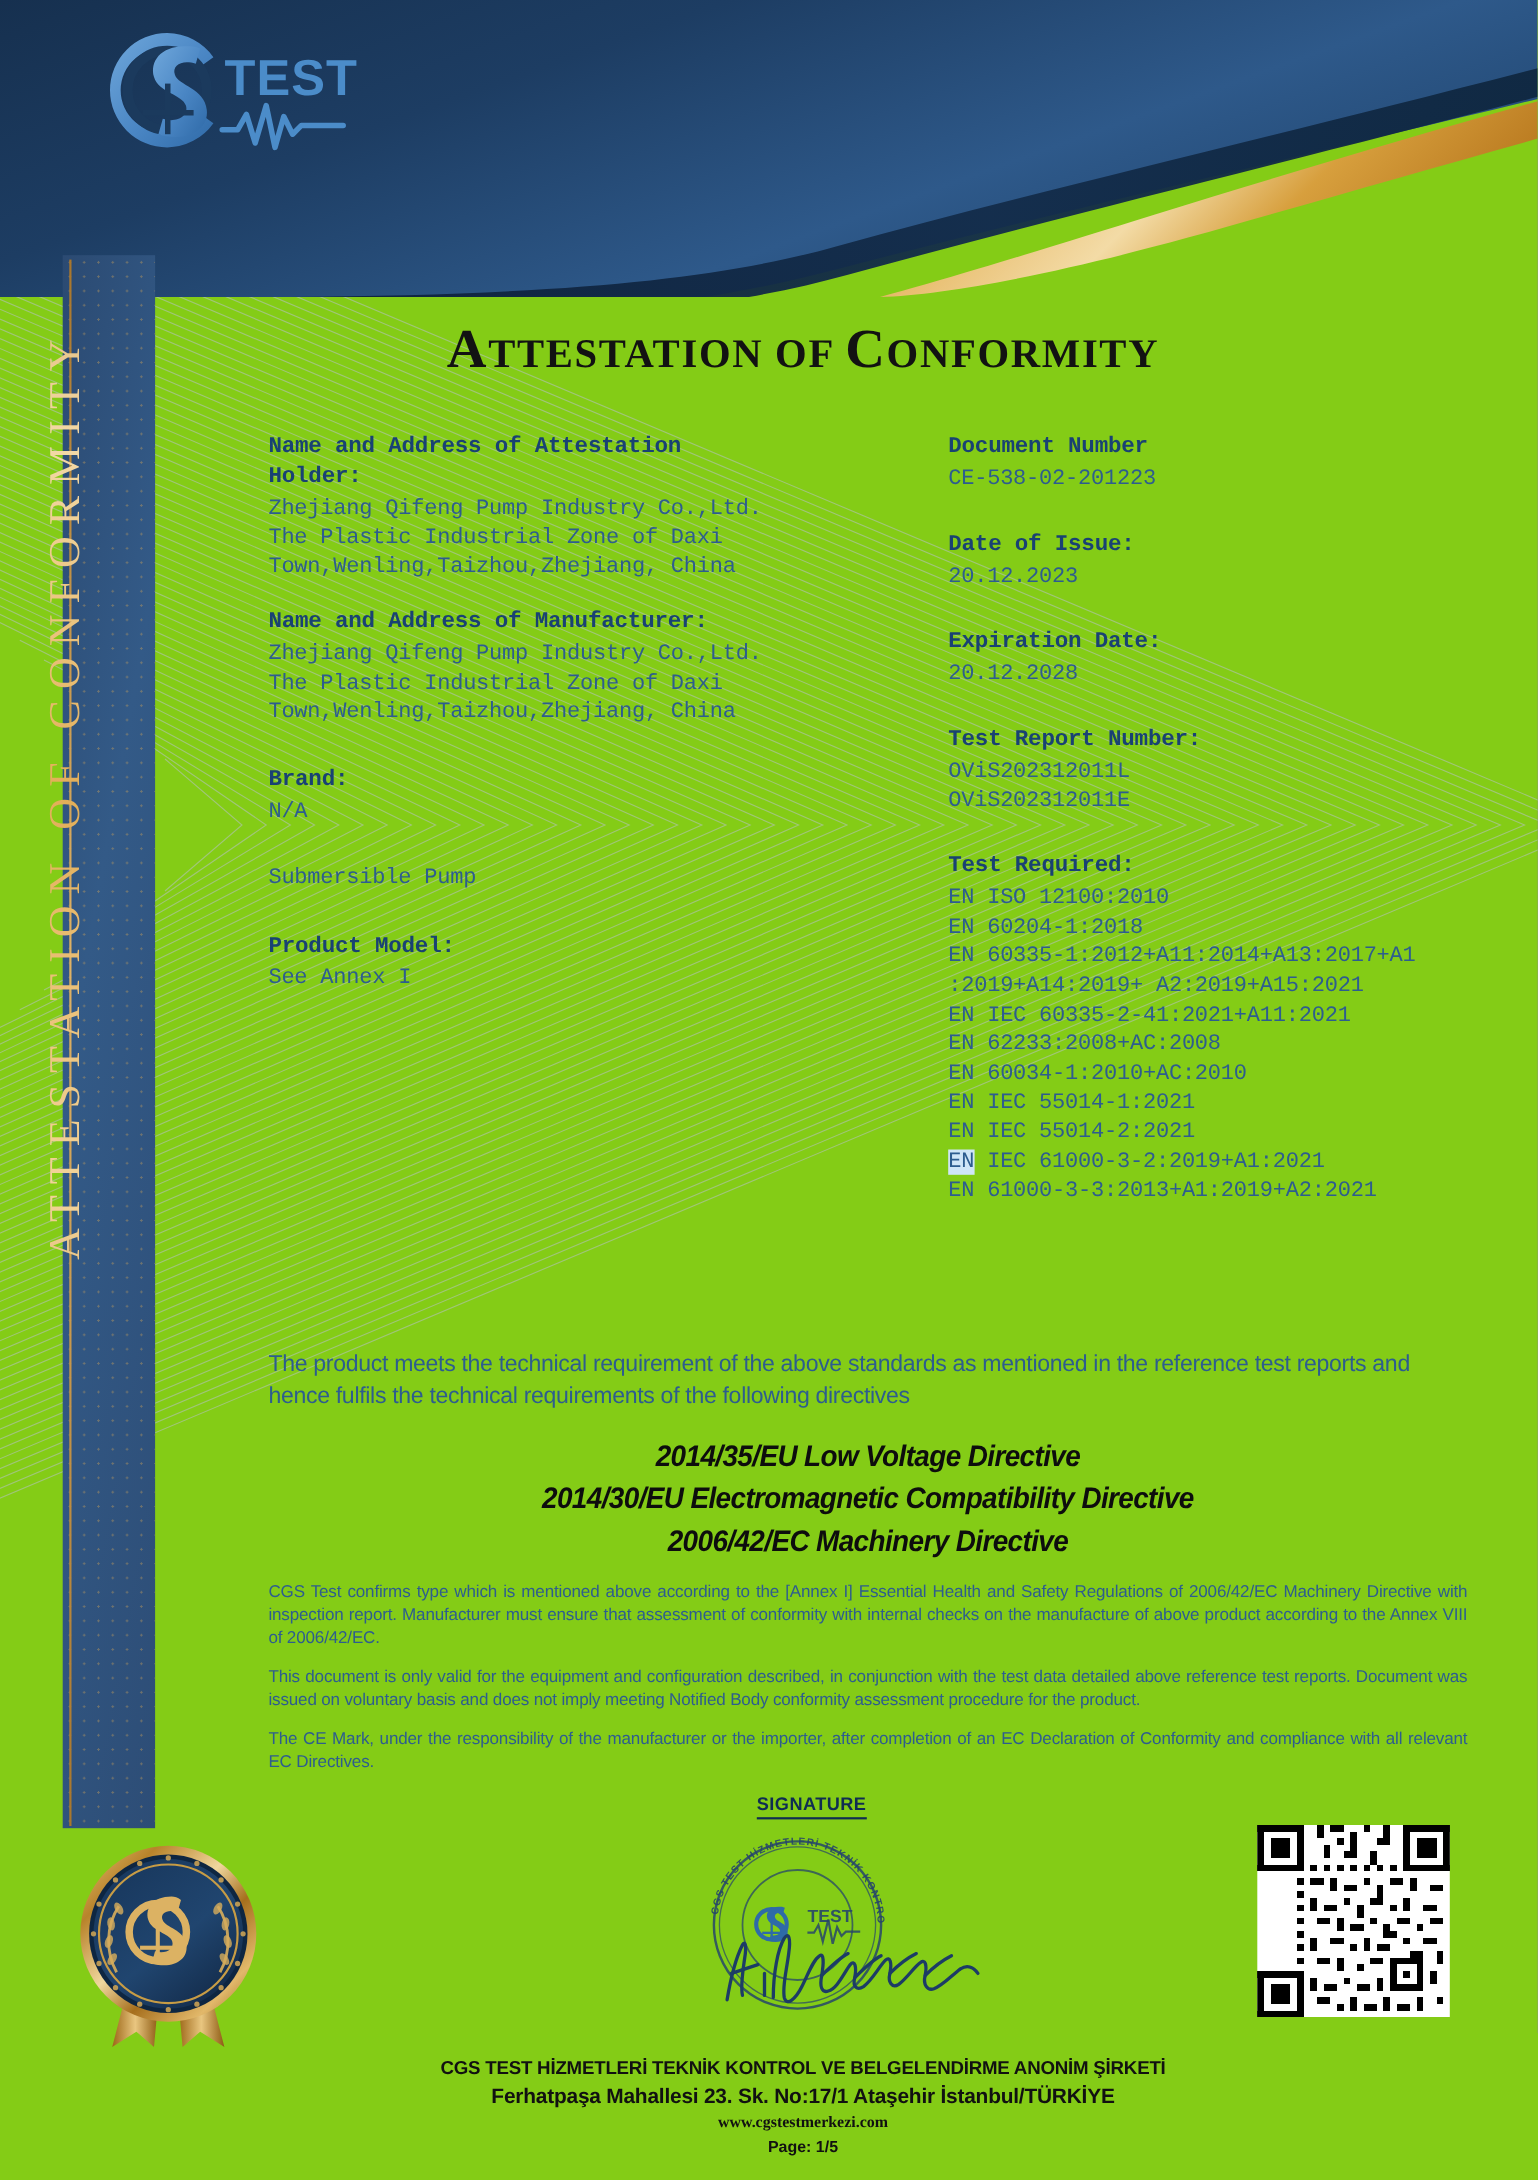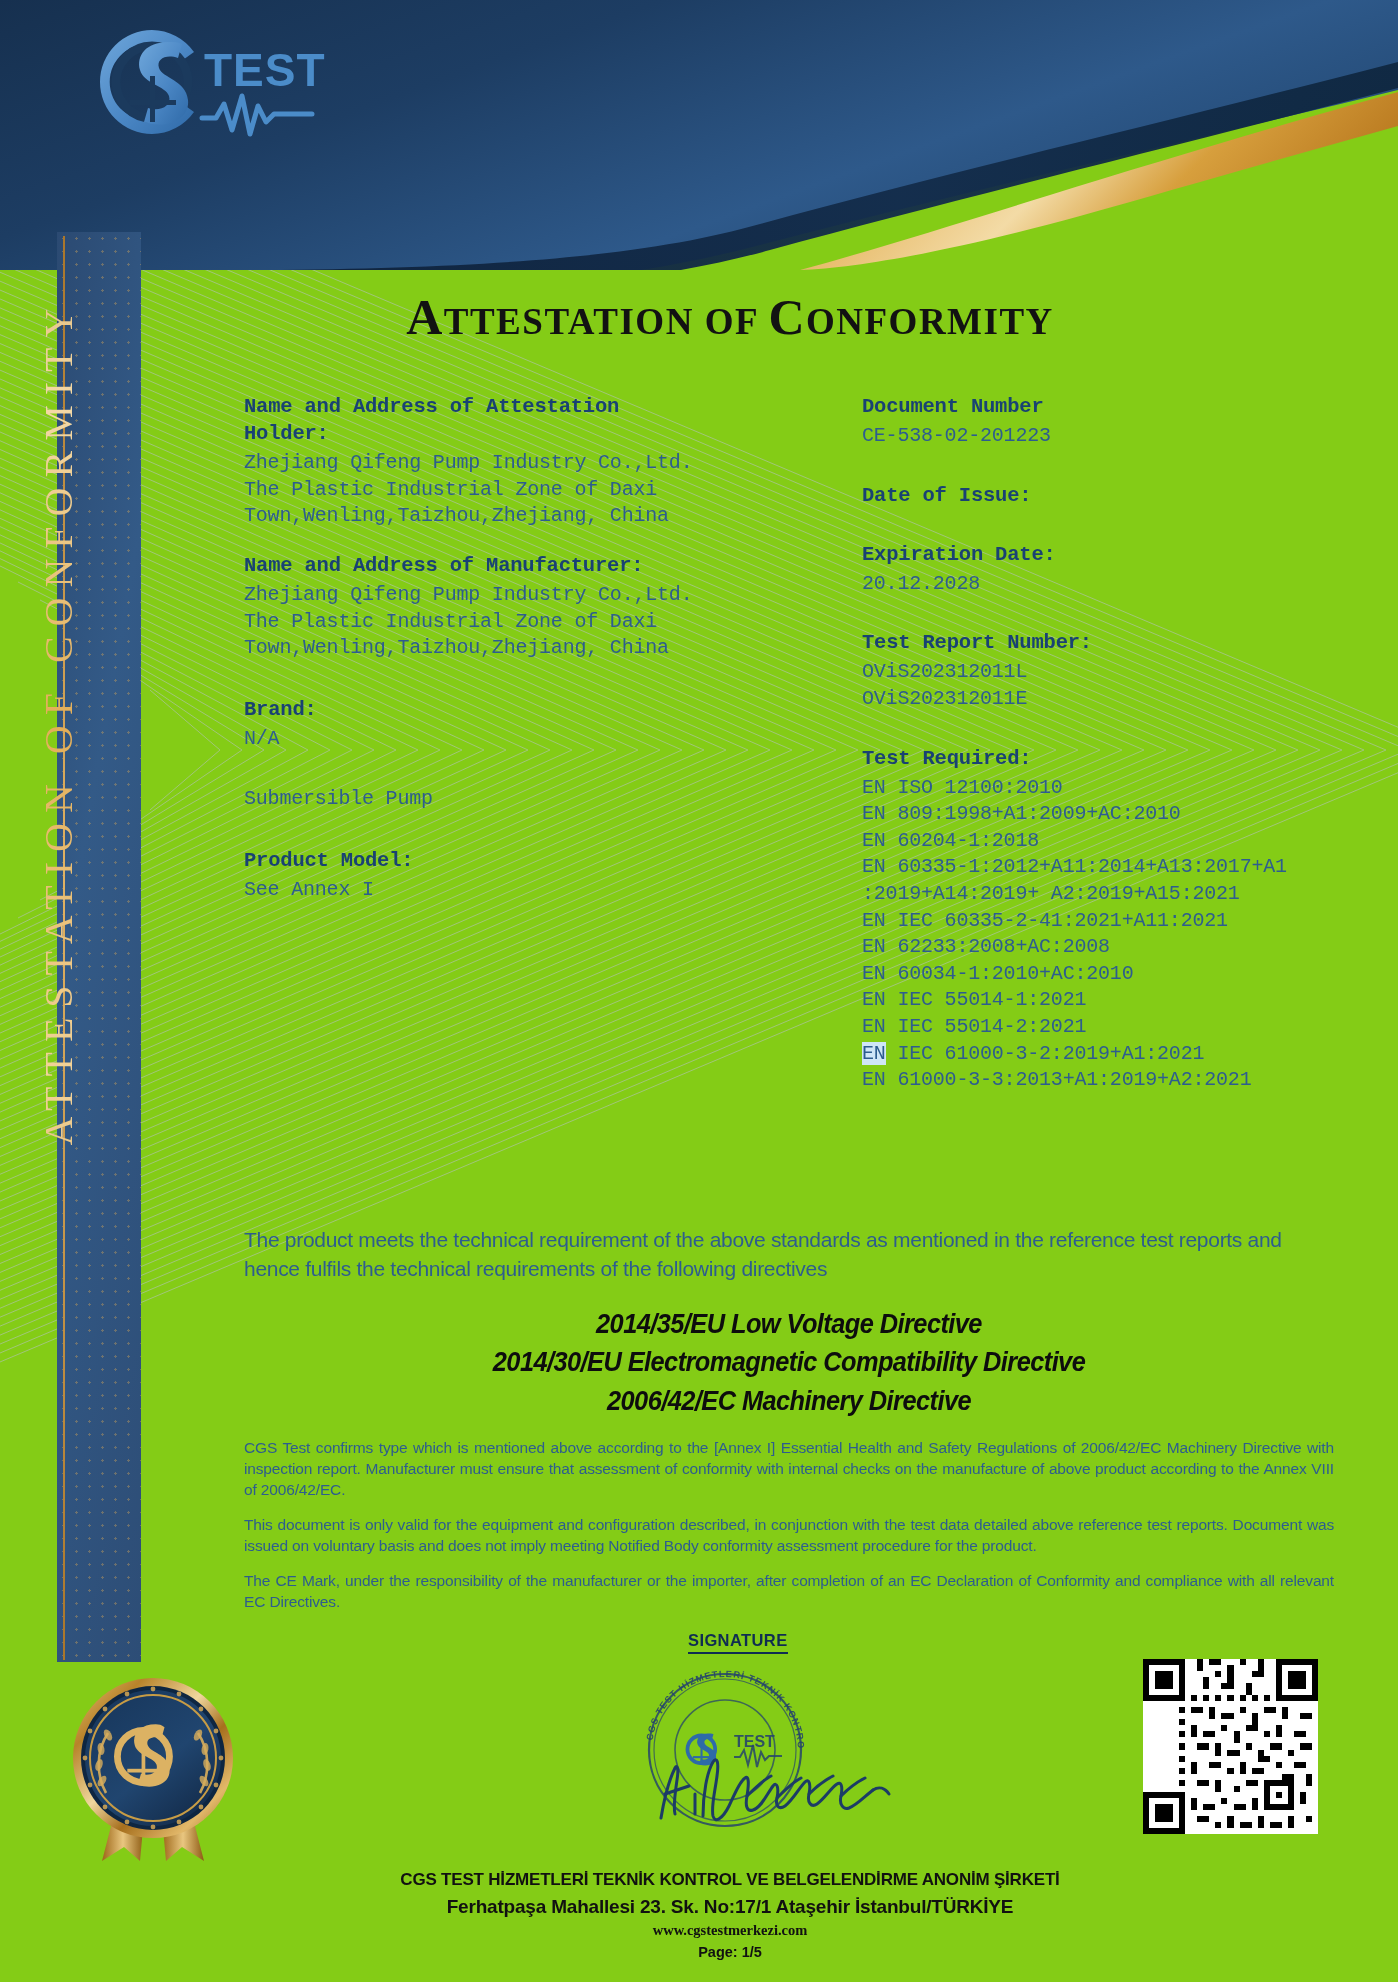--- a/index.html
+++ b/index.html
@@ -335,39 +335,41 @@
 
   <div class="col-right">
     <div class="fld">
       <div class="lbl">Document Number</div>
       <div class="val">
         <div>CE-538-02-201223</div>
       </div>
     </div>
     <div class="fld" style="margin-top:32px">
       <div class="lbl">Date of Issue:</div>
+      <div class="val">
+        <div>20.12.2023</div>
+      </div>
     </div>
     <div class="fld" style="margin-top:32px">
       <div class="lbl">Expiration Date:</div>
       <div class="val">
         <div>20.12.2028</div>
       </div>
     </div>
     <div class="fld" style="margin-top:32px">
       <div class="lbl">Test Report Number:</div>
       <div class="val">
         <div>OViS202312011L</div>
         <div>OViS202312011E</div>
       </div>
     </div>
     <div class="fld" style="margin-top:32px">
       <div class="lbl">Test Required:</div>
       <div class="val">
         <div>EN ISO 12100:2010</div>
-        <div>EN 809:1998+A1:2009+AC:2010</div>
         <div>EN 60204-1:2018</div>
         <div>EN 60335-1:2012+A11:2014+A13:2017+A1</div>
         <div>:2019+A14:2019+ A2:2019+A15:2021</div>
         <div>EN IEC 60335-2-41:2021+A11:2021</div>
         <div>EN 62233:2008+AC:2008</div>
         <div>EN 60034-1:2010+AC:2010</div>
         <div>EN IEC 55014-1:2021</div>
         <div>EN IEC 55014-2:2021</div>
         <div><span class="hl">EN</span> IEC 61000-3-2:2019+A1:2021</div>
         <div>EN 61000-3-3:2013+A1:2019+A2:2021</div>

